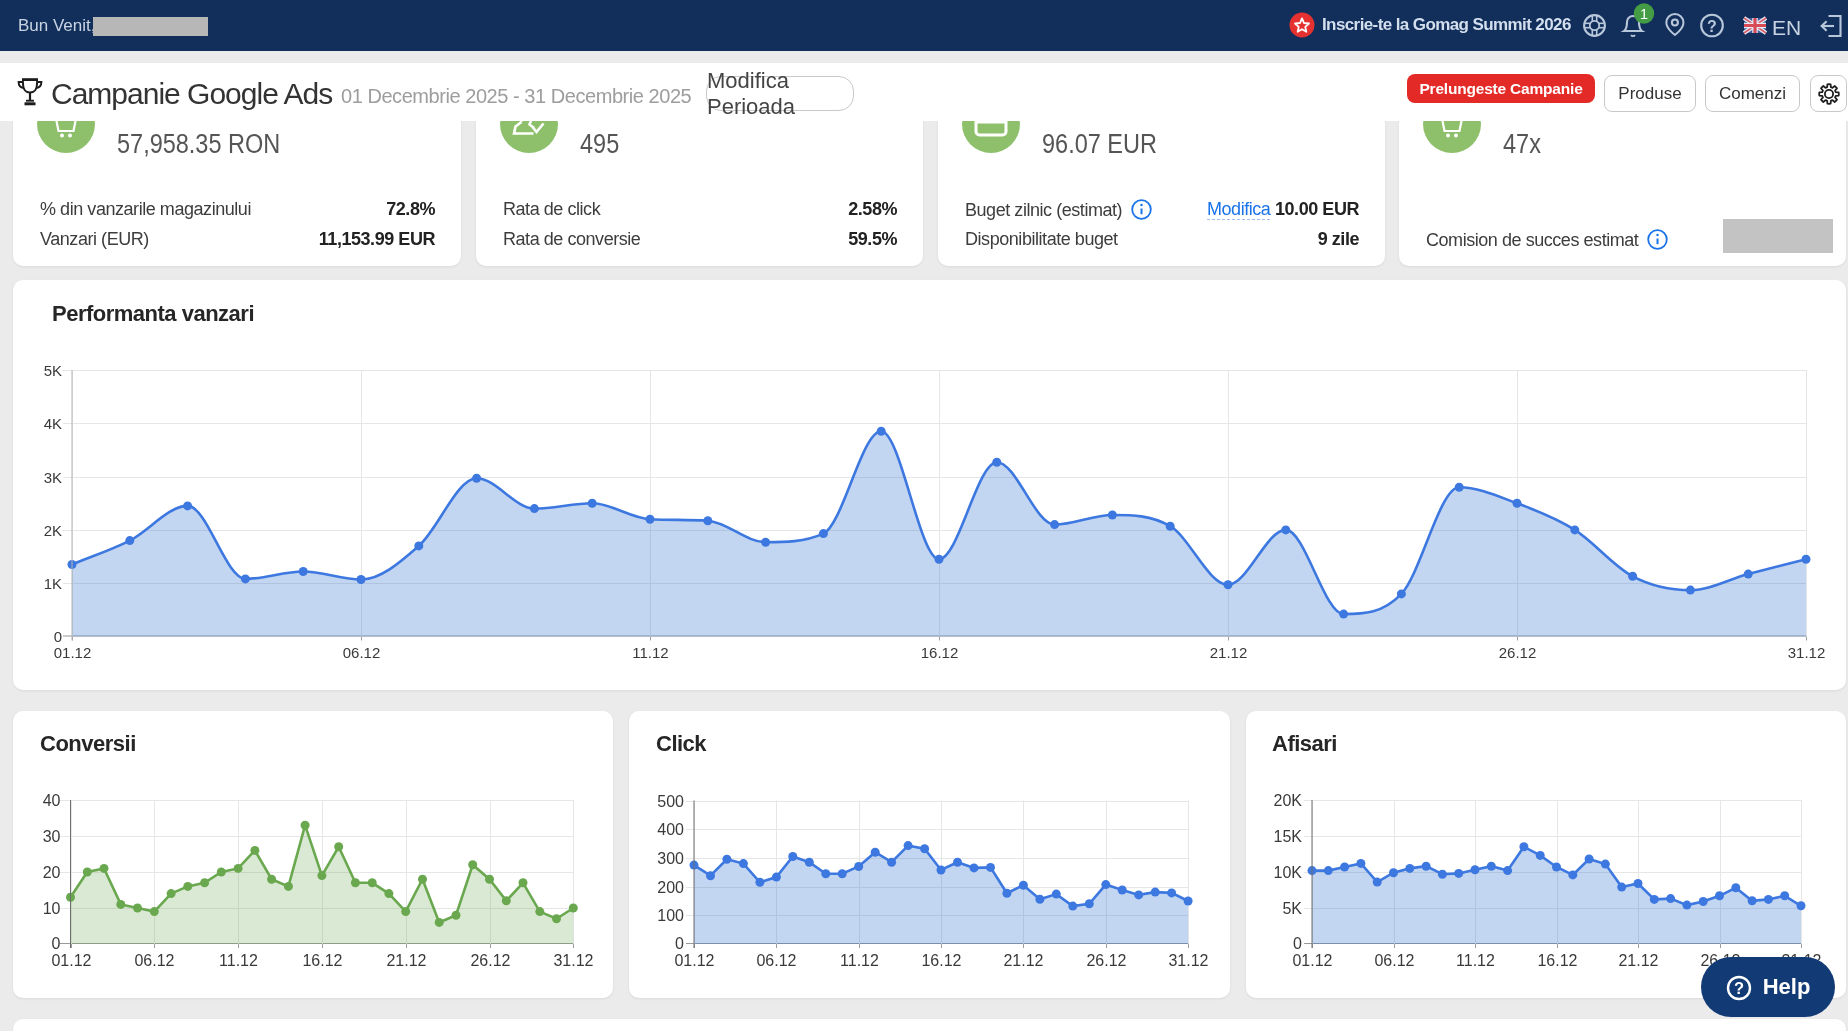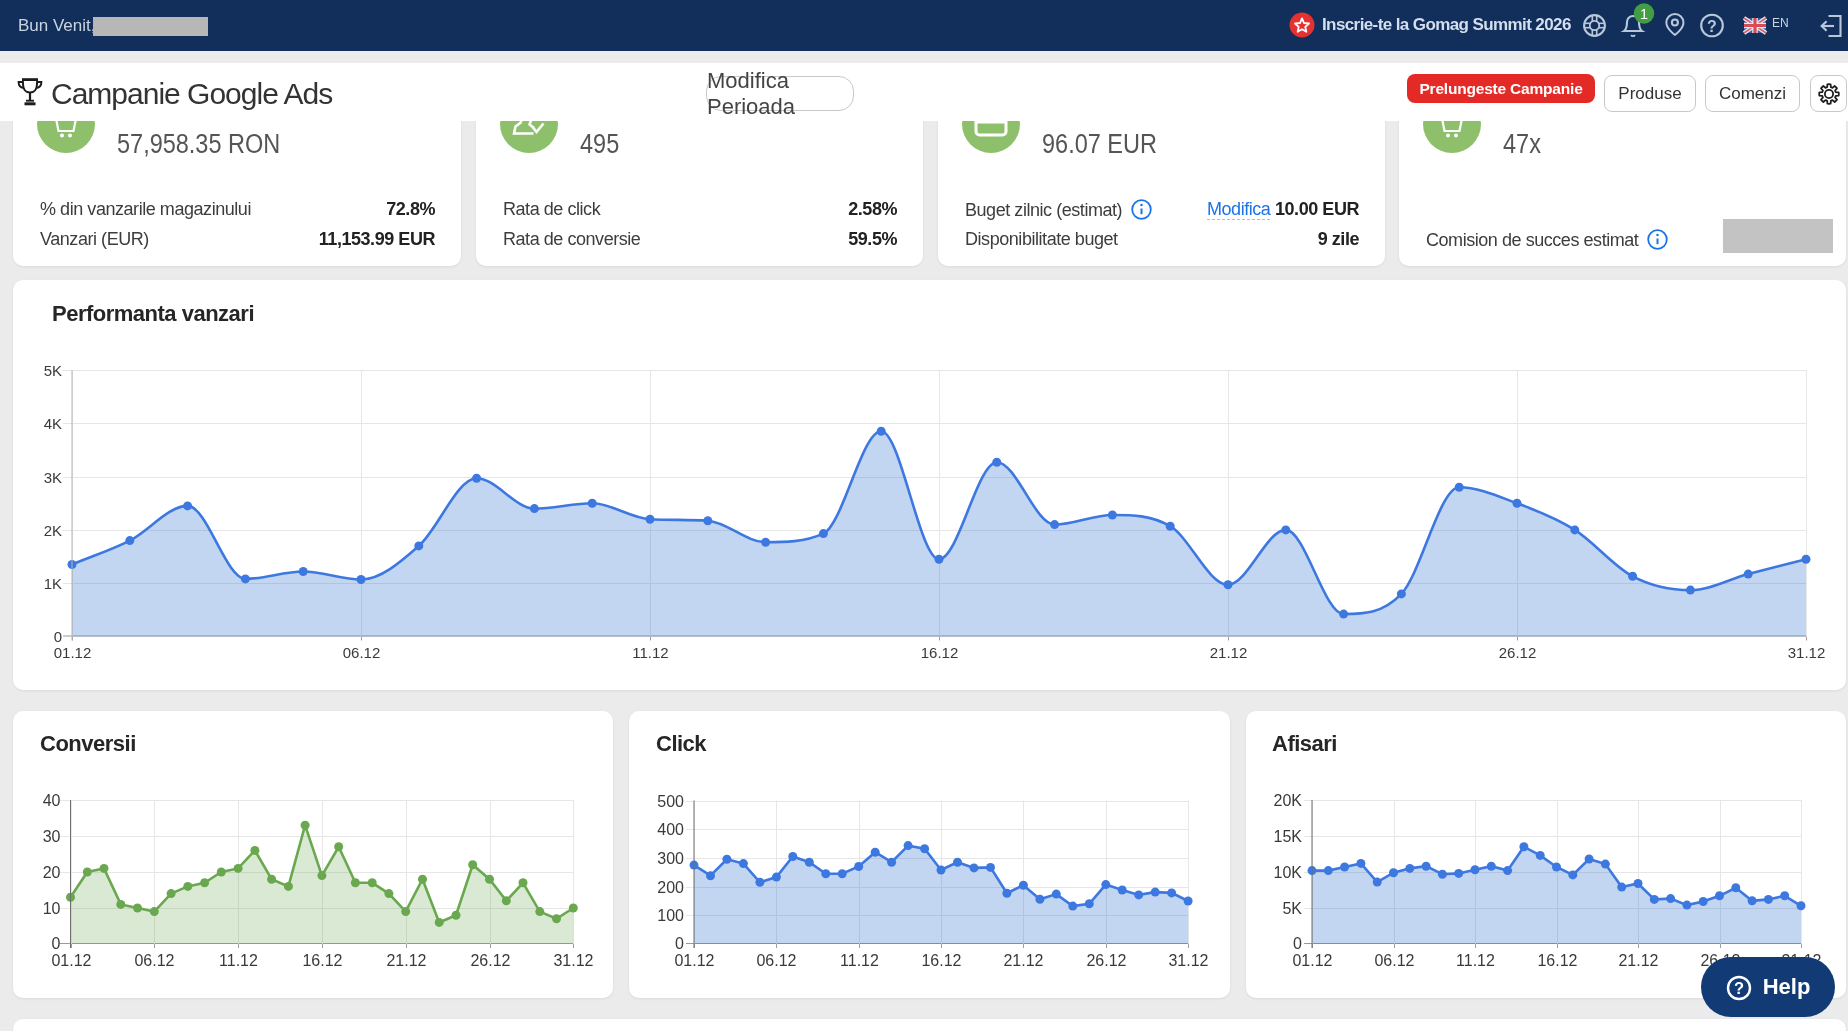--- a/index.html
+++ b/index.html
@@ -5,21 +5,21 @@
 * { margin:0; padding:0; box-sizing:border-box; }
 html,body { width:1848px; height:1031px; overflow:hidden; }
 body { background:#ebebeb; font-family:"Liberation Sans",sans-serif; position:relative; }
 .abs { position:absolute; }
 .card { position:absolute; background:#fff; border-radius:10px; box-shadow:0 1px 3px rgba(0,0,0,0.07); }
 
 #navbar { left:0; top:0; width:1848px; height:51px; background:#122f5c; z-index:6; }
 #navbar .welcome { position:absolute; left:18px; top:16px; color:#c9d4e2; font-size:17px; }
 #navbar .redact { position:absolute; left:93px; top:17px; width:115px; height:19px; background:#b7b7b7; }
 #navbar .promo { position:absolute; left:1322px; top:15px; color:#d4dfee; font-size:17px; font-weight:bold; letter-spacing:-0.6px; }
-#navbar .en { position:absolute; left:1772px; top:16px; color:#c9d4e2; font-size:12px; }
+#navbar .en { position:absolute; left:1772px; top:16px; color:#c9d4e2; font-size:21px; }
 
 #header { left:0; top:51px; width:1848px; height:58px; background:#fff; z-index:5;margin-top:12px; }
 #htitle { position:absolute; left:51px; top:14px; font-size:30px; color:#333; letter-spacing:-1.0px;}
 #hdate { position:absolute; left:341px; top:22px; font-size:20px; color:#9d9d9d; letter-spacing:-0.45px; }
 .btn { position:absolute; display:flex; align-items:center; justify-content:center; font-size:17px; color:#333; background:#fff; border:1px solid #c9c9c9; border-radius:8px; }
 #btn-period { left:706px; top:13px; width:148px; height:35px; border-radius:15px; font-size:22px; color:#444; }
 #btn-red { left:1407px; top:11px; width:188px; height:29px; border-radius:8px; background:#e32a26; color:#fff; font-weight:bold; border:none; font-size:15.5px; letter-spacing:-0.2px; }
 #btn-produse { left:1604px; top:12px; width:92px; height:37px; }
 #btn-comenzi { left:1705px; top:12px; width:95px; height:37px; }
 #btn-gear { left:1810px; top:12px; width:37px; height:37px; }
@@ -394,20 +394,21 @@
     <path d="M5 3.6 H21" stroke-width="2.8"></path>
     <path d="M5.8 4.8 L6 8 C6 13 8.5 16.6 13 16.6 C17.5 16.6 20 13 20 8 L20.2 4.8"></path>
     <path d="M5.8 6 H1.6 C1.6 9.5 3.4 11.6 6.8 12.1" stroke-width="1.9"></path>
     <path d="M20.2 6 H24.4 C24.4 9.5 22.6 11.6 19.2 12.1" stroke-width="1.9"></path>
     <path d="M13 16.6 V24" stroke-width="2.2"></path>
     <path d="M9 24.7 H17" stroke-width="1.9"></path>
     <path d="M7.5 27.8 H18.5" stroke-width="3"></path>
   </svg>
 
   <div id="htitle">Campanie Google Ads</div>
+  <div id="hdate">01 Decembrie 2025 - 31 Decembrie 2025</div>
   <div class="btn" id="btn-period">Modifica Perioada</div>
   <div class="btn" id="btn-red">Prelungeste Campanie</div>
   <div class="btn" id="btn-produse">Produse</div>
   <div class="btn" id="btn-comenzi">Comenzi</div>
   <div class="btn" id="btn-gear">
       <svg width="24" height="24" viewBox="-12 -12 24 24">
     <path d="M-1.61 -9.67 A9.8 9.8 0 0 1 1.61 -9.67 L1.83 -6.76 A7.0 7.0 0 0 1 3.48 -6.07 L5.70 -7.97 A9.8 9.8 0 0 1 7.97 -5.70 L6.07 -3.48 A7.0 7.0 0 0 1 6.76 -1.83 L9.67 -1.61 A9.8 9.8 0 0 1 9.67 1.61 L6.76 1.83 A7.0 7.0 0 0 1 6.07 3.48 L7.97 5.70 A9.8 9.8 0 0 1 5.70 7.97 L3.48 6.07 A7.0 7.0 0 0 1 1.83 6.76 L1.61 9.67 A9.8 9.8 0 0 1 -1.61 9.67 L-1.83 6.76 A7.0 7.0 0 0 1 -3.48 6.07 L-5.70 7.97 A9.8 9.8 0 0 1 -7.97 5.70 L-6.07 3.48 A7.0 7.0 0 0 1 -6.76 1.83 L-9.67 1.61 A9.8 9.8 0 0 1 -9.67 -1.61 L-6.76 -1.83 A7.0 7.0 0 0 1 -6.07 -3.48 L-7.97 -5.70 A9.8 9.8 0 0 1 -5.70 -7.97 L-3.48 -6.07 A7.0 7.0 0 0 1 -1.83 -6.76 Z" fill="none" stroke="#1d1d1d" stroke-width="1.8" stroke-linejoin="round"></path>
         <circle r="4.1" fill="none" stroke="#1d1d1d" stroke-width="1.8"></circle>
   </svg>
     </div>

